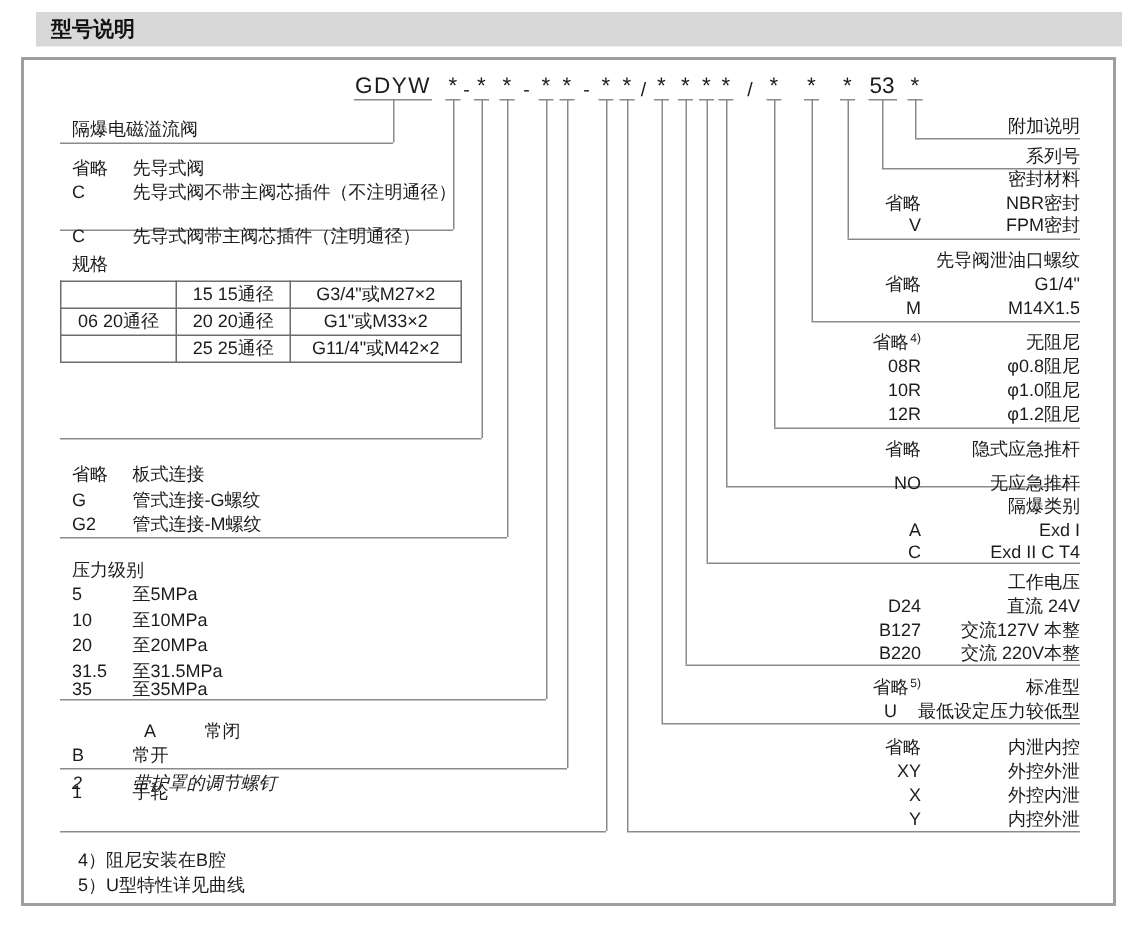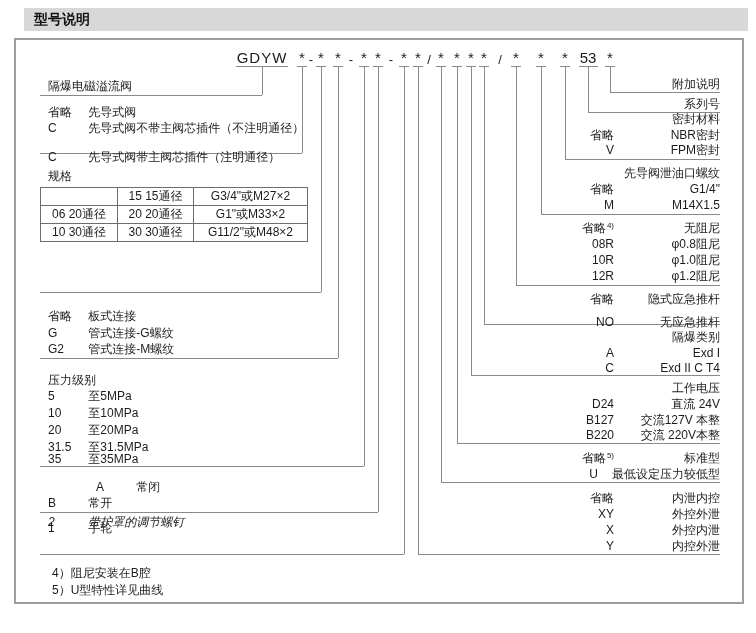--- a/index.html
+++ b/index.html
@@ -143,23 +143,23 @@
       <td></td>
       <td>15 15通径</td>
       <td>G3/4"或M27×2</td>
     </tr>
     <tr>
       <td>06 20通径</td>
       <td>20 20通径</td>
       <td>G1"或M33×2</td>
     </tr>
     <tr>
-      <td>10 30通径</td>
-      <td>30 30通径</td>
-      <td>G11/2"或M48×2</td>
+      <td></td>
+      <td>25 25通径</td>
+      <td>G11/4"或M42×2</td>
     </tr>
   </tbody>
     </table>
 
   <div class="lrow" style="top:310px;">
     <span class="lcode">省略</span>
     <span>板式连接</span>
   </div>
   <div class="lrow" style="top:327px;">
     <span class="lcode">G</span>

